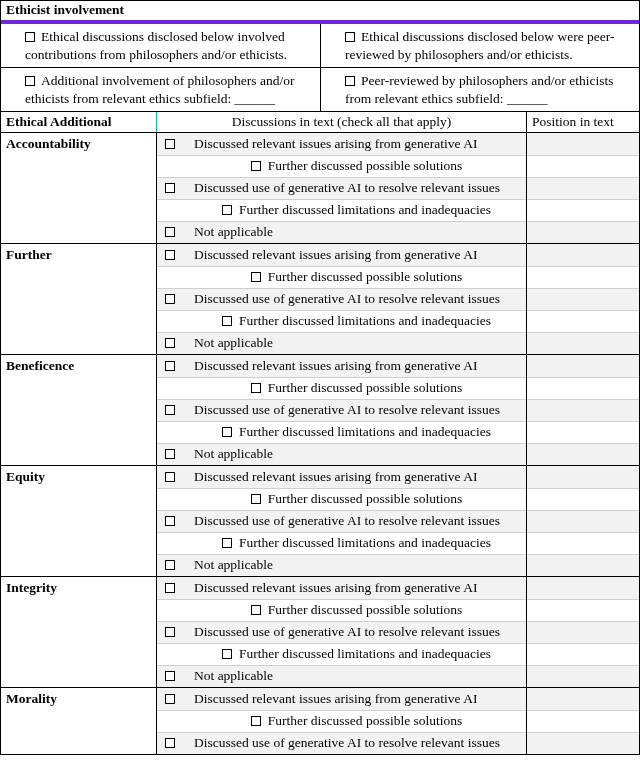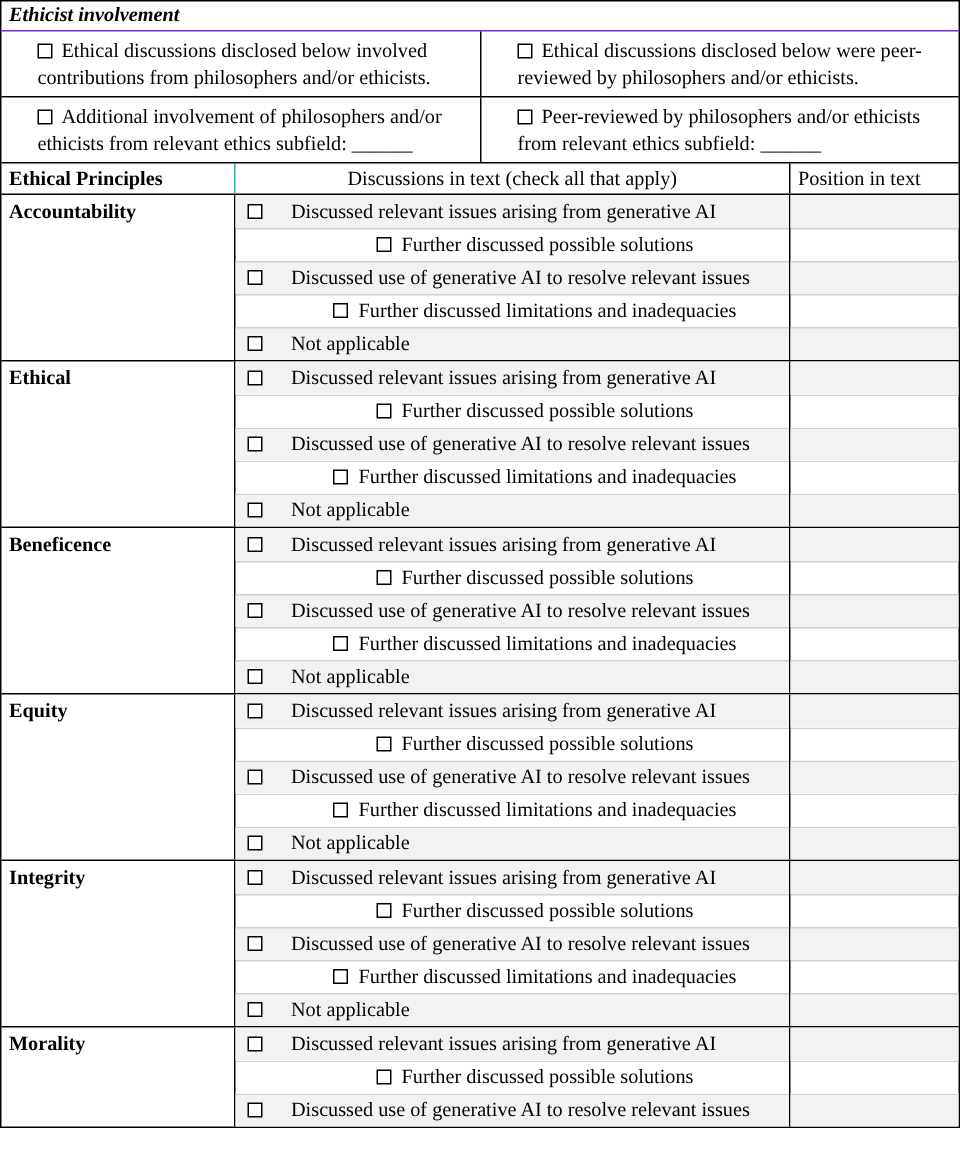--- a/index.html
+++ b/index.html
@@ -23,22 +23,21 @@
     font-size: 13px;
   }
   .tbl {
     width: 640px;
     border: 1px solid #000;
   }
   .section-header {
     font-weight: bold;
     padding: 2px 5px 3px 5px;
     line-height: 14px;
-    border-bottom: 1px solid #6d28d9;
-    font-style: italic;
+    border-bottom: 4px solid #6d28d9;
   }
   
   .inv-row {
     display: flex;
     border-bottom: 1px solid #000;
   }
   .inv-cell {
     flex: 0 0 50%;
     padding: 4px 10px 4px 24px;
     line-height: 17.5px;
@@ -119,21 +118,21 @@
   </div>
 
   <div class="inv-row">
     <div class="inv-cell"><span class="cb"></span><span class="lbl inv-left">Additional involvement of philosophers and/or ethicists from relevant ethics subfield: ______</span></div>
     <div class="inv-cell"><span class="cb"></span><span class="lbl inv-right">Peer-reviewed by philosophers and/or ethicists from relevant ethics subfield: ______</span></div>
   </div>
 </div>
 
 
     <div class="col-header">
-      <div class="col-cell c1">Ethical Principles</div>
+      <div class="col-cell c1">Ethical Additional</div>
       <div class="col-cell c2">Discussions in text (check all that apply)</div>
       <div class="col-cell c3">Position in text</div>
     </div>
 
     <div>
   <div class="group">
     <div class="principle-cell">Accountability</div>
     <div class="options-col">
   <div class="opt-row shaded">
               <span class="cb"></span>
@@ -163,21 +162,21 @@
     <div class="pos-col">
             <div class="pos-cell shaded"></div>
             <div class="pos-cell"></div>
             <div class="pos-cell shaded"></div>
             <div class="pos-cell"></div>
             <div class="pos-cell shaded"></div>
           </div>
   </div>
 
   <div class="group">
-    <div class="principle-cell">Ethical</div>
+    <div class="principle-cell">Further</div>
     <div class="options-col">
   <div class="opt-row shaded">
               <span class="cb"></span>
               <span class="lbl">Discussed relevant issues arising from generative AI</span>
             </div>
 
   <div class="opt-row indent">
               <span class="cb"></span>
               <span class="lbl">Further discussed possible solutions</span>
             </div>

